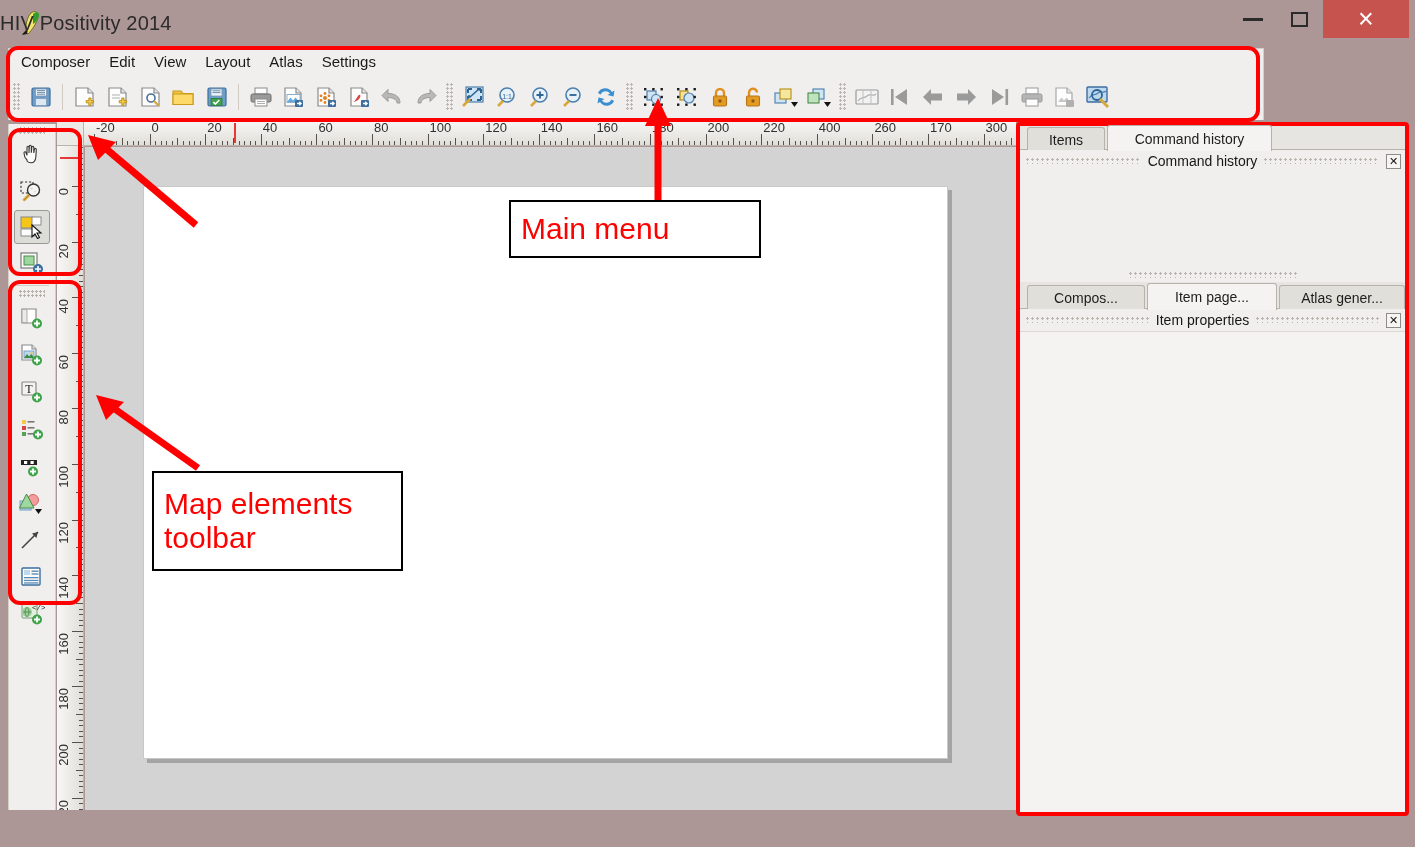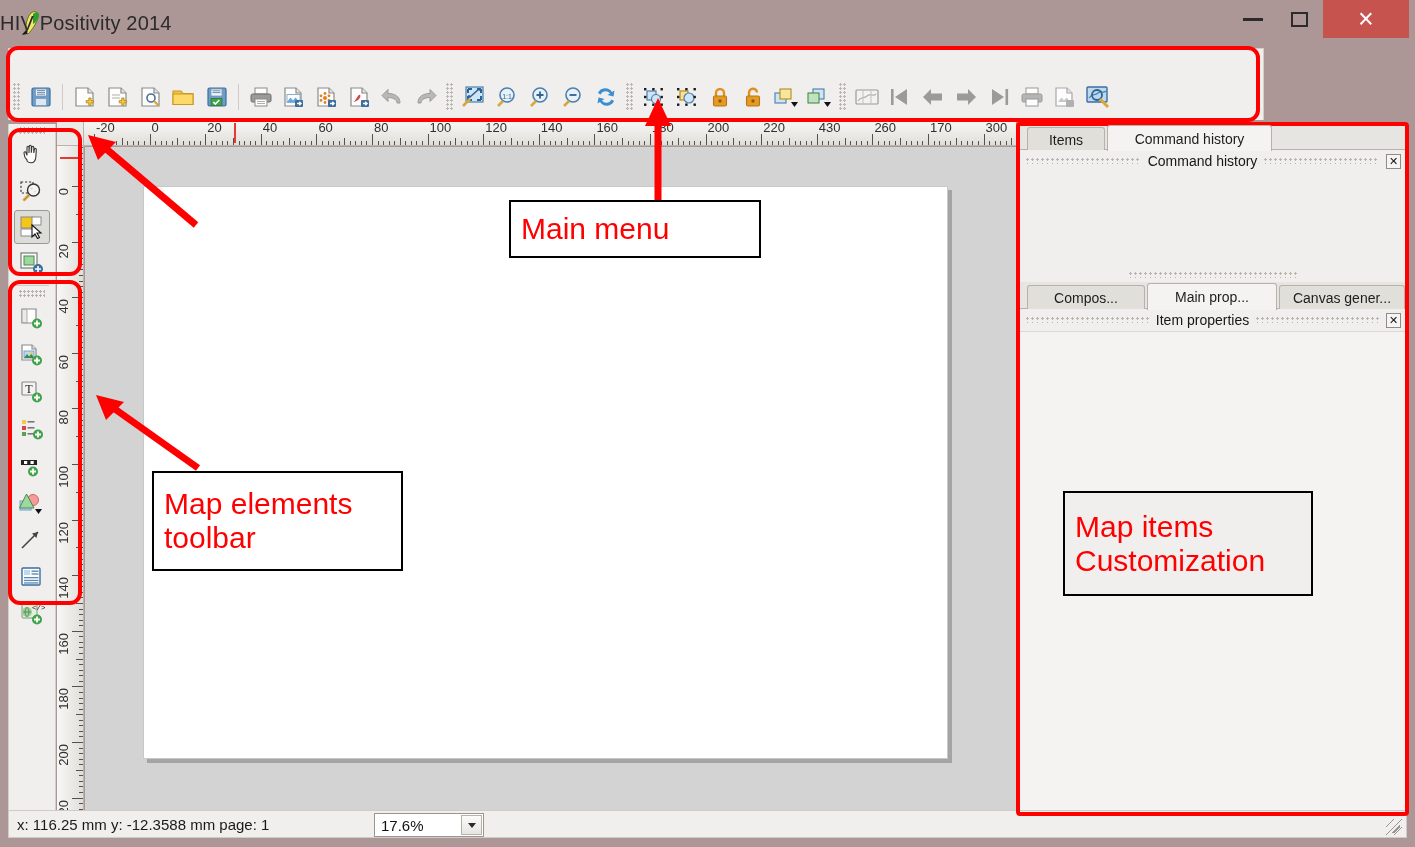--- a/index.html
+++ b/index.html
@@ -321,20 +321,28 @@
     </div>
     <div class="win-btn" id="btn-max">
       <span class="max-glyph"></span>
     </div>
     <div class="win-btn" id="btn-close">
       <span class="close-glyph">×</span>
     </div>
   </div>
 
   <div id="menu-toolbar-area">
+    <div id="menubar">
+      <span class="menu-item">Composer</span>
+      <span class="menu-item">Edit</span>
+      <span class="menu-item">View</span>
+      <span class="menu-item">Layout</span>
+      <span class="menu-item">Atlas</span>
+      <span class="menu-item">Settings</span>
+    </div>
 
     <div id="toolbar">
 
       <div class="tb-grip"></div>
 
       <div class="tb-btn">
         <svg width="24" height="24" viewBox="0 0 24 24">
           <rect x="3" y="3" width="18" height="18" rx="1.5" fill="#6f9dc9" stroke="#3d6e9e" stroke-width="1.2"></rect>
           <rect x="6.5" y="4" width="11" height="7" fill="#eef4fa" stroke="#7c98b4" stroke-width=".8"></rect>
           <line x1="8" y1="5.6" x2="16" y2="5.6" stroke="#6f8da8" stroke-width="1"></line>
@@ -899,21 +907,21 @@
         <div class="rh-tick" style="left: 682.76px; height: 4px;"></div>
         <div class="rh-tick" style="left: 688.32px; height: 4px;"></div>
         <div class="rh-tick" style="left: 693.88px; height: 4px;"></div>
         <div class="rh-tick" style="left: 699.44px; height: 4px;"></div>
         <div class="rh-tick" style="left: 705px; height: 7px;"></div>
         <div class="rh-tick" style="left: 710.56px; height: 4px;"></div>
         <div class="rh-tick" style="left: 716.12px; height: 4px;"></div>
         <div class="rh-tick" style="left: 721.68px; height: 4px;"></div>
         <div class="rh-tick" style="left: 727.24px; height: 4px;"></div>
         <div class="rh-tick" style="left: 732.8px; height: 11px;"></div>
-        <div class="rh-label" style="left: 734.8px;">430</div>
+        <div class="rh-label" style="left: 734.8px;">400</div>
         <div class="rh-tick" style="left: 738.36px; height: 4px;"></div>
         <div class="rh-tick" style="left: 743.92px; height: 4px;"></div>
         <div class="rh-tick" style="left: 749.48px; height: 4px;"></div>
         <div class="rh-tick" style="left: 755.04px; height: 4px;"></div>
         <div class="rh-tick" style="left: 760.6px; height: 7px;"></div>
         <div class="rh-tick" style="left: 766.16px; height: 4px;"></div>
         <div class="rh-tick" style="left: 771.72px; height: 4px;"></div>
         <div class="rh-tick" style="left: 777.28px; height: 4px;"></div>
         <div class="rh-tick" style="left: 782.84px; height: 4px;"></div>
         <div class="rh-tick" style="left: 788.4px; height: 11px;"></div>
@@ -1110,47 +1118,37 @@
     </div>
 
 
     <div class="splitter-dots"></div>
 
     <div id="prop-tabrow">
       <div class="dock-tab" style="left:8px; width:118px; top:3px; height:24px;">
         <span>Compos...</span>
       </div>
       <div class="dock-tab sel" style="left:128px; width:130px; top:1px; height:27px;">
-        <span>Main prop...</span>
+        <span>Item page...</span>
       </div>
       <div class="dock-tab" style="left:260px; width:126px; top:3px; height:24px;">
-        <span>Canvas gener...</span>
+        <span>Atlas gener...</span>
       </div>
     </div>
 
     <div id="prop-header" class="dock-header">
       <span class="dots-l"></span>
       <span class="dock-title">Item properties</span>
       <span class="dots-r"></span>
       <span class="dock-close">✕</span>
     </div>
 
     <div id="prop-body"></div>
   </div>
 
-  <div id="statusbar">
-    <span id="status-coords">x: 116.25 mm  y: -12.3588 mm  page: 1</span>
-    <div id="zoom-combo">
-      <span id="zoom-value">17.6%</span>
-      <span id="zoom-arrow">
-          <span class="caret-down"></span>
-        </span>
-    </div>
-    <div id="resize-grip"></div>
-  </div>
 
   <div class="red-box" style="left:6px; top:46px; width:1254px; height:76px;"></div>
 
   <div class="red-box" style="left:8px; top:128px; width:74px; height:148px;"></div>
 
   <div class="red-box" style="left:8px; top:280px; width:74px; height:325px;"></div>
 
   <div class="red-box sq" style="left:1016px; top:122px; width:393px; height:694px;"></div>
 
   <svg class="arrow-svg" style="left:78px; top:130px; width:130px; height:110px;" viewBox="0 0 130 110">
@@ -1168,16 +1166,14 @@
     <path d="M20 2 L33 30 L7 30 Z" fill="#ff0000"></path>
   </svg>
 
 
   <div class="callout" style="left:152px; top:471px; width:251px; height:100px; display:flex; align-items:center;">Map elements
 toolbar</div>
 
   <div class="callout" style="left:509px; top:200px; width:252px; height:58px; display:flex; align-items:center;">Main menu</div>
 
 
-  <div class="callout transparent" style="left:1063px; top:491px; width:250px; height:105px; display:flex; align-items:center; background:#f0efee;">Map items
-Customization</div>
 
 </div>
 
 </body></html>

